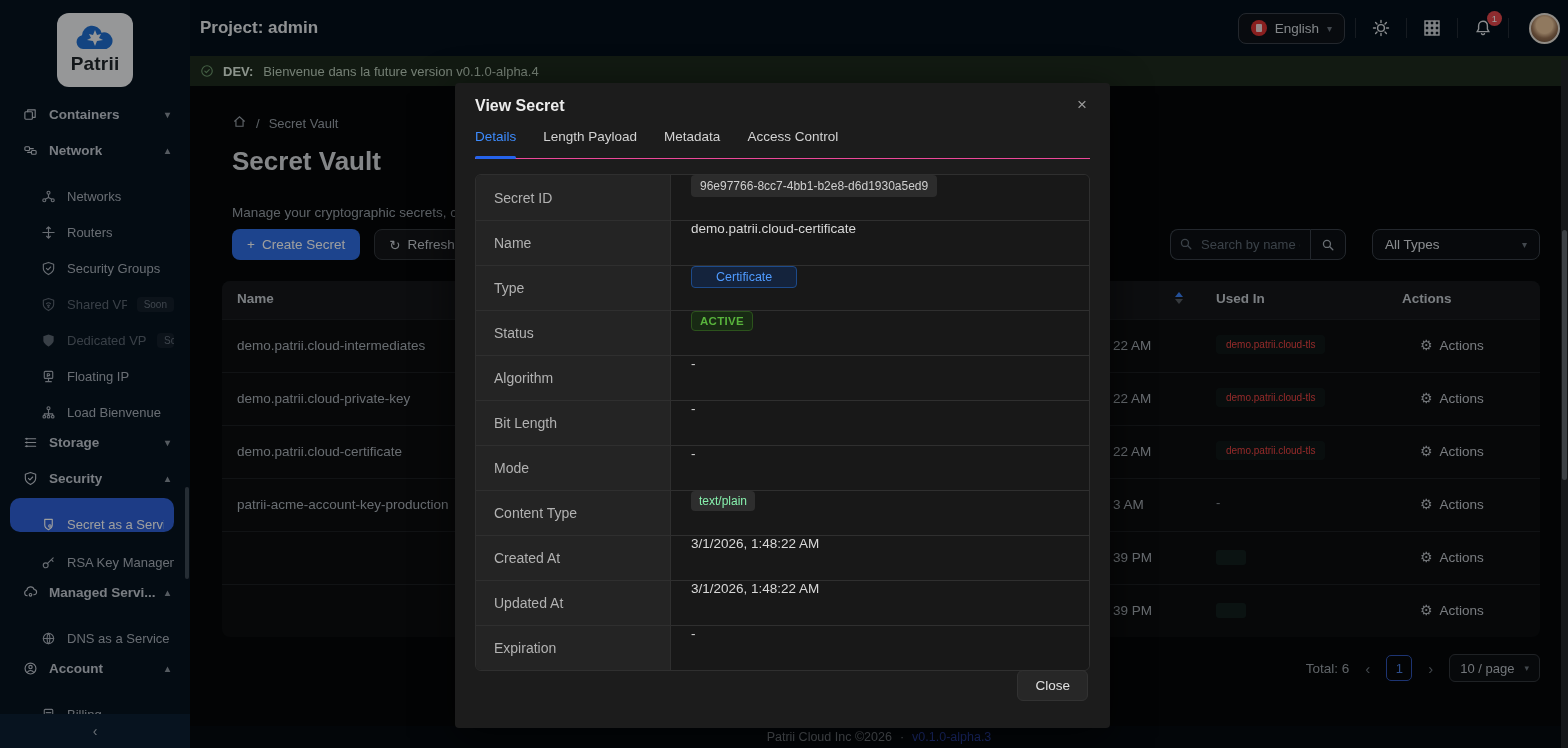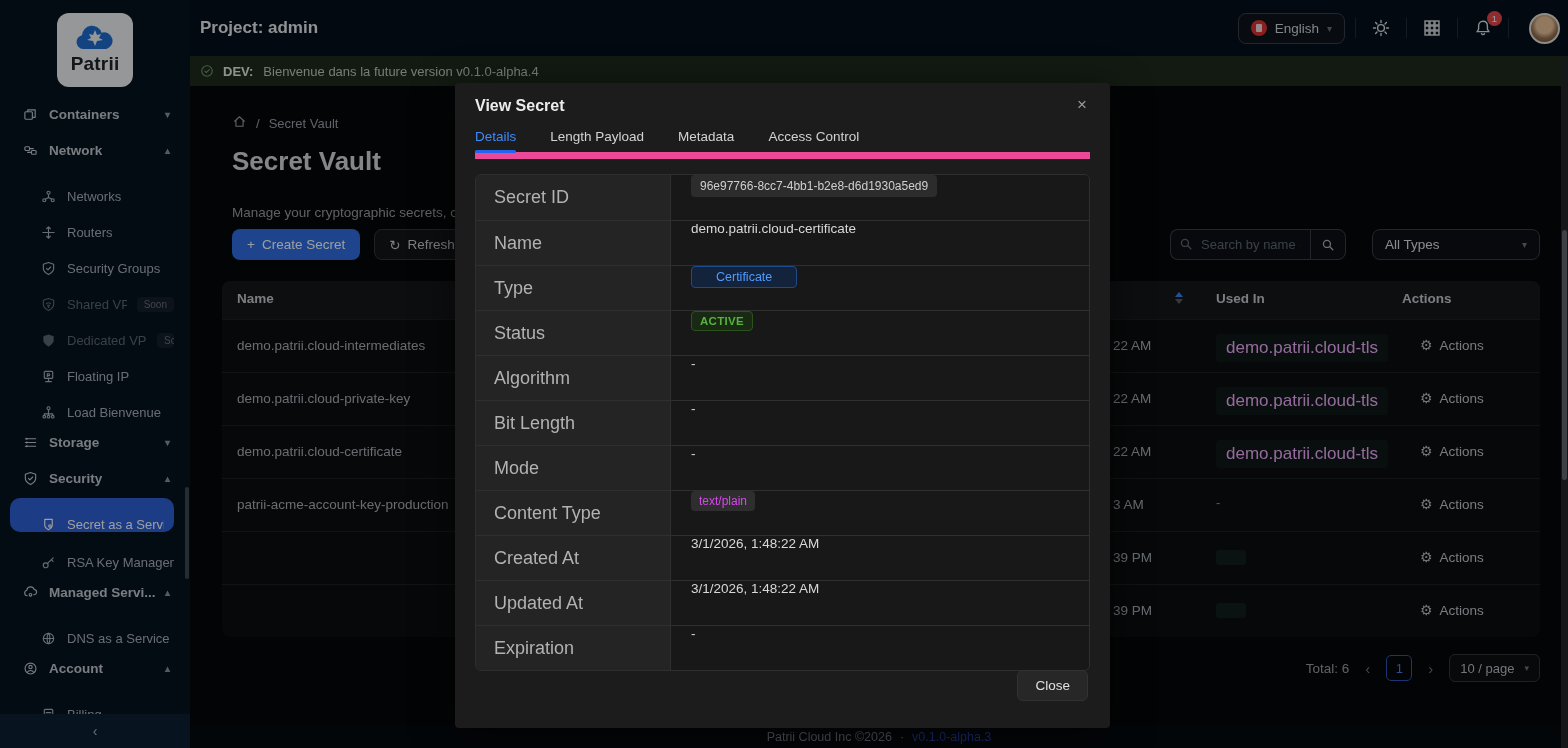--- a/index.html
+++ b/index.html
@@ -76,21 +76,21 @@
   .vt-head .h-usedin { position:absolute; left:994px; top:10px; color:#c6cbd1; font-size:13.5px; font-weight:bold; }
   .vt-head .h-actions { position:absolute; left:1180px; top:10px; color:#c6cbd1; font-size:13.5px; font-weight:bold; }
   .sorter { position:absolute; left:953px; top:11px; display:flex; flex-direction:column; gap:2px; }
   .sorter i { width:0; height:0; border-left:4px solid transparent; border-right:4px solid transparent; display:block; }
   .sorter .up { border-bottom:5px solid #3b82f6; }
   .sorter .down { border-top:5px solid #565c63; }
   .vt-row { height:53px; border-top:1px solid #1c1f22; position:relative; }
   .vt-row .c-name { position:absolute; left:15px; top:18px; color:#a9b0b7; font-size:13.5px; white-space:nowrap; }
   .vt-row .c-time { position:absolute; left:891px; top:18px; color:#a9b0b7; font-size:13.5px; white-space:nowrap; }
   .vt-row .c-usedin { position:absolute; left:994px; top:14px; }
-  .usedin-link { display:inline-block; color:#f0abfc; font-size:17px; background:rgba(63,155,131,0.07); padding:4px 10px; border-radius:4px; cursor:pointer; }
+  .usedin-link { display:inline-block; color:#ef4444; font-size:10px; background:rgba(63,155,131,0.07); padding:4px 10px; border-radius:4px; cursor:pointer; }
   .usedin-dash { color:#8a9097; font-size:13px; }
   .usedin-stub { display:inline-block; width:30px; height:15px; background:rgba(63,155,131,0.12); border-radius:3px; margin-top:4px; }
   .vt-row .c-actions { position:absolute; left:1198px; top:17px; color:#c2c7cd; font-size:13.5px; display:flex; align-items:center; gap:7px; cursor:pointer; }
   .gear-g { font-size:14px; color:#b9bec4; }
 
   
   .pager { position:absolute; right:28px; top:568px; display:flex; align-items:center; gap:14px; color:#9aa1a8; font-size:13.5px; }
   .pg-arrow { color:#6d757e; font-size:15px; cursor:pointer; padding:0 2px; }
   .pg-num { width:26px; height:26px; border:1px solid #2f54b8; border-radius:5px; color:#4a7de0; display:flex; align-items:center; justify-content:center; font-size:13px; cursor:pointer; }
   .pg-size { height:28px; border:1px solid #33373d; border-radius:6px; background:#0c0f12; color:#b9bfc6; font-size:13px; display:flex; align-items:center; gap:10px; padding:0 10px; cursor:pointer; }
@@ -98,33 +98,33 @@
 
   
   .footer { position:absolute; left:190px; bottom:0; width:1378px; height:22px; display:flex; align-items:center; justify-content:center; gap:8px; font-size:12.5px; color:#868d94; z-index:2; }
   .footer .ver { color:#2e47b8; cursor:pointer; }
 
   
   .mask { position:absolute; inset:0; background:rgba(0,0,0,0.38); z-index:5; }
   .modal { position:absolute; left:455px; top:83px; width:655px; height:645px; background:#1c1c1c; border-radius:4px; box-shadow:0 10px 40px rgba(0,0,0,.6); z-index:10; }
   .m-title { position:absolute; left:20px; top:14px; font-size:16px; font-weight:bold; color:#ececec; }
   .m-close { position:absolute; right:16px; top:10px; color:#9a9a9a; font-size:17px; cursor:pointer; width:24px; height:24px; display:flex; align-items:center; justify-content:center; }
-  .m-tabs { position:absolute; left:20px; right:20px; top:46px; height:30px; display:flex; gap:34px; border-bottom:7px solid #ec4899; }
+  .m-tabs { position:absolute; left:20px; right:20px; top:46px; height:30px; display:flex; gap:27px; border-bottom:1px solid #ec4899; }
   .m-tab { font-size:13.5px; color:#d2d2d2; cursor:pointer; padding-bottom:10px; position:relative; white-space:nowrap; }
   .m-tab.active { color:#3d8bfd; }
   .m-tab.active::after { content:""; position:absolute; left:0; right:0; bottom:-1px; height:3px; background:#2563eb; border-radius:2px; }
   .m-table { position:absolute; left:20px; top:91px; width:615px; border:1px solid #2f2f2f; border-radius:6px; overflow:hidden; }
   .m-row { display:flex; height:45px; border-top:1px solid #2f2f2f; }
   .m-row:first-child { border-top:none; }
-  .m-label { width:195px; background:#242424; color:#b2b2b2; font-size:18px; display:flex; align-items:center; padding-left:18px; border-right:1px solid #2f2f2f; }
+  .m-label { width:195px; background:#242424; color:#b2b2b2; font-size:14px; display:flex; align-items:center; padding-left:18px; border-right:1px solid #2f2f2f; }
   .m-value { flex:1; background:#181818; color:#d8d8d8; font-size:13.5px; display:flex; align-items:flex-start; padding-left:20px; }
   .pill-code { background:#2c2c2c; color:#cfcfcf; font-size:12px; padding:4px 9px; border-radius:4px; }
   .badge-type { background:#14233c; border:1px solid #1d4a8a; color:#4f9bff; font-size:12.5px; padding:3px 24px; border-radius:4px; }
   .badge-status { background:#182a14; border:1px solid #2c531c; color:#58b33c; font-size:11.5px; font-weight:bold; padding:3px 8px; border-radius:4px; letter-spacing:.3px; }
-  .pill-grey { background:#2e2e2e; color:#d946ef; font-size:12px; padding:3px 8px; border-radius:4px; }
+  .pill-grey { background:#2e2e2e; color:#86efac; font-size:12px; padding:3px 8px; border-radius:4px; }
   .m-footer { position:absolute; right:22px; bottom:27px; }
   .btn-close { background:#272727; border:1px solid #323232; color:#e0e0e0; font-size:13.5px; border-radius:6px; padding:7px 17px; cursor:pointer; font-family:"Liberation Sans",sans-serif; }
 
   
   .page-scrollbar { position:absolute; right:0; top:60px; bottom:0; width:7px; background:#151719; z-index:12; }
   .page-scrollbar .thumb { position:absolute; left:1px; width:5px; top:170px; height:250px; background:#3d4145; border-radius:3px; }
 </style>
 </head>
 <body>
 

